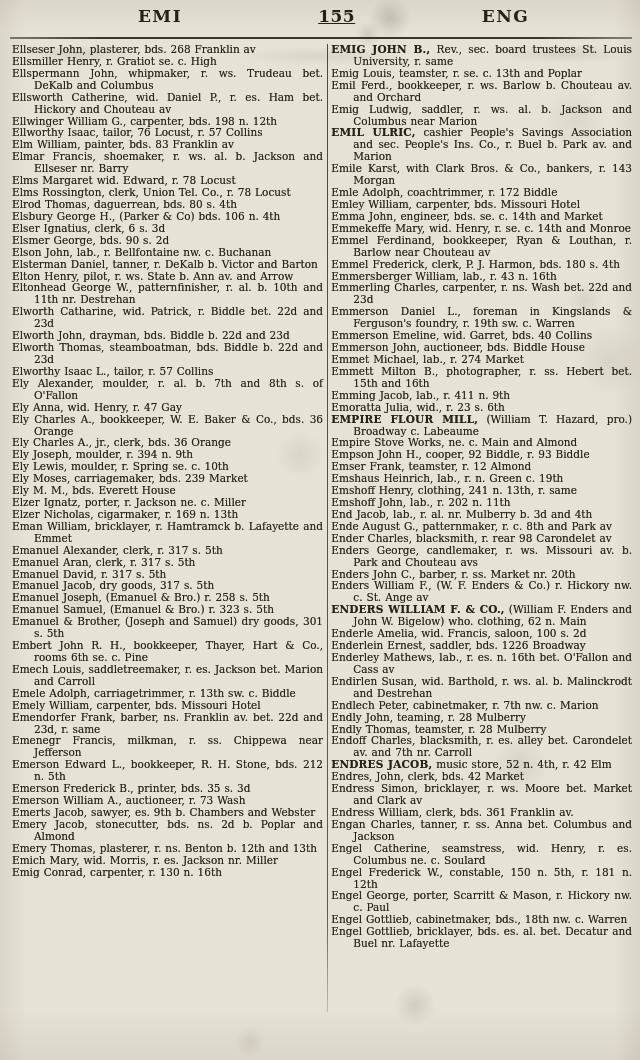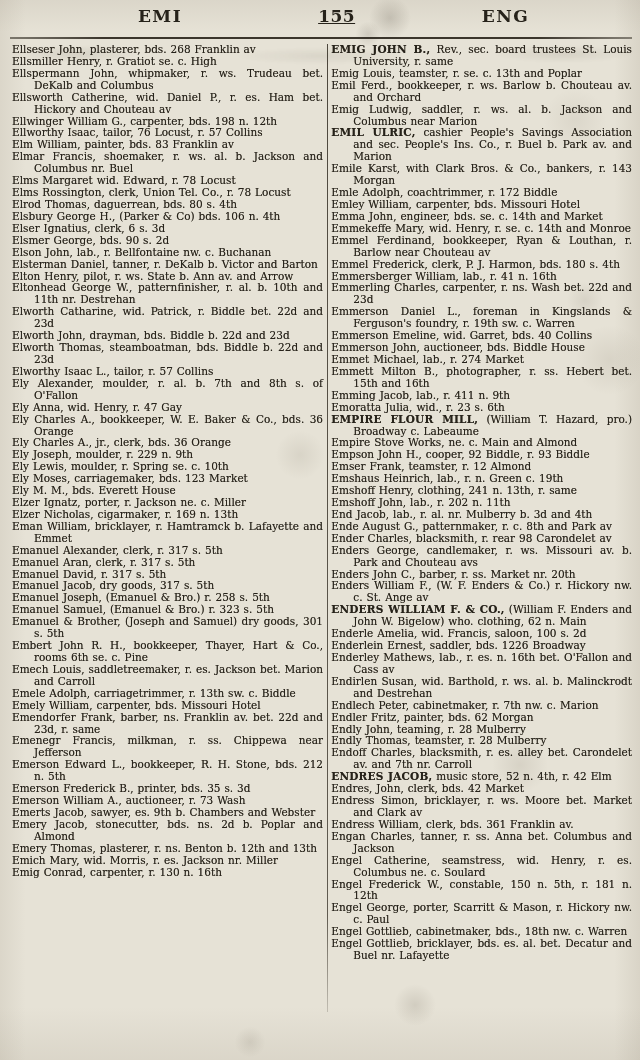--- a/index.html
+++ b/index.html
@@ -87,42 +87,42 @@
 
   <div class="columns">
     <div class="col col-left">
         <div class="entry">Ellseser John, plasterer, bds. 268 Franklin av</div>
         <div class="entry">Ellsmiller Henry, r. Gratiot se. c. High</div>
         <div class="entry">Ellspermann John, whipmaker, r. ws. Trudeau bet. DeKalb and Columbus</div>
         <div class="entry">Ellsworth Catherine, wid. Daniel P., r. es. Ham bet. Hickory and Chouteau av</div>
         <div class="entry">Ellwinger William G., carpenter, bds. 198 n. 12th</div>
         <div class="entry">Ellworthy Isaac, tailor, 76 Locust, r. 57 Collins</div>
         <div class="entry">Elm William, painter, bds. 83 Franklin av</div>
-        <div class="entry">Elmar Francis, shoemaker, r. ws. al. b. Jackson and Columbus nr. Buel</div>
+        <div class="entry">Elmar Francis, shoemaker, r. ws. al. b. Jackson and Ellseser nr. Barry</div>
         <div class="entry">Elms Margaret wid. Edward, r. 78 Locust</div>
         <div class="entry">Elms Rossington, clerk, Union Tel. Co., r. 78 Locust</div>
         <div class="entry">Elrod Thomas, daguerrean, bds. 80 s. 4th</div>
         <div class="entry">Elsbury George H., (Parker &amp; Co) bds. 106 n. 4th</div>
         <div class="entry">Elser Ignatius, clerk, 6 s. 3d</div>
         <div class="entry">Elsmer George, bds. 90 s. 2d</div>
         <div class="entry">Elson John, lab., r. Bellfontaine nw. c. Buchanan</div>
         <div class="entry">Elsterman Daniel, tanner, r. DeKalb b. Victor and Barton</div>
         <div class="entry">Elton Henry, pilot, r. ws. State b. Ann av. and Arrow</div>
         <div class="entry">Eltonhead George W., patternfinisher, r. al. b. 10th and 11th nr. Destrehan</div>
         <div class="entry">Elworth Catharine, wid. Patrick, r. Biddle bet. 22d and 23d</div>
         <div class="entry">Elworth John, drayman, bds. Biddle b. 22d and 23d</div>
         <div class="entry">Elworth Thomas, steamboatman, bds. Biddle b. 22d and 23d</div>
         <div class="entry">Elworthy Isaac L., tailor, r. 57 Collins</div>
         <div class="entry">Ely Alexander, moulder, r. al. b. 7th and 8th s. of O'Fallon</div>
         <div class="entry">Ely Anna, wid. Henry, r. 47 Gay</div>
         <div class="entry">Ely Charles A., bookkeeper, W. E. Baker &amp; Co., bds. 36 Orange</div>
         <div class="entry">Ely Charles A., jr., clerk, bds. 36 Orange</div>
-        <div class="entry">Ely Joseph, moulder, r. 229 n. 9th</div>
+        <div class="entry">Ely Joseph, moulder, r. 394 n. 9th</div>
         <div class="entry">Ely Lewis, moulder, r. Spring se. c. 10th</div>
-        <div class="entry">Ely Moses, carriagemaker, bds. 123 Market</div>
+        <div class="entry">Ely Moses, carriagemaker, bds. 239 Market</div>
         <div class="entry">Ely M. M., bds. Everett House</div>
         <div class="entry">Elzer Ignatz, porter, r. Jackson ne. c. Miller</div>
         <div class="entry">Elzer Nicholas, cigarmaker, r. 169 n. 13th</div>
         <div class="entry">Eman William, bricklayer, r. Hamtramck b. Lafayette and Emmet</div>
         <div class="entry">Emanuel Alexander, clerk, r. 317 s. 5th</div>
         <div class="entry">Emanuel Aran, clerk, r. 317 s. 5th</div>
         <div class="entry">Emanuel David, r. 317 s. 5th</div>
         <div class="entry">Emanuel Jacob, dry goods, 317 s. 5th</div>
         <div class="entry">Emanuel Joseph, (Emanuel &amp; Bro.) r. 258 s. 5th</div>
         <div class="entry">Emanuel Samuel, (Emanuel &amp; Bro.) r. 323 s. 5th</div>
@@ -149,21 +149,21 @@
         <div class="entry">Emil Ferd., bookkeeper, r. ws. Barlow b. Chouteau av. and Orchard</div>
         <div class="entry">Emig Ludwig, saddler, r. ws. al. b. Jackson and Columbus near Marion</div>
         <div class="entry"><span class="lead-bold">EMIL ULRIC,</span> cashier People's Savings Association and sec. People's Ins. Co., r. Buel b. Park av. and Marion</div>
         <div class="entry">Emile Karst, with Clark Bros. &amp; Co., bankers, r. 143 Morgan</div>
         <div class="entry">Emle Adolph, coachtrimmer, r. 172 Biddle</div>
         <div class="entry">Emley William, carpenter, bds. Missouri Hotel</div>
         <div class="entry">Emma John, engineer, bds. se. c. 14th and Market</div>
         <div class="entry">Emmekeffe Mary, wid. Henry, r. se. c. 14th and Monroe</div>
         <div class="entry">Emmel Ferdinand, bookkeeper, Ryan &amp; Louthan, r. Barlow near Chouteau av</div>
         <div class="entry">Emmel Frederick, clerk, P. J. Harmon, bds. 180 s. 4th</div>
-        <div class="entry">Emmersberger William, lab., r. 41 n. 16th</div>
+        <div class="entry">Emmersberger William, lab., r. 43 n. 16th</div>
         <div class="entry">Emmerling Charles, carpenter, r. ns. Wash bet. 22d and 23d</div>
         <div class="entry">Emmerson Daniel L., foreman in Kingslands &amp; Ferguson's foundry, r. 19th sw. c. Warren</div>
         <div class="entry">Emmerson Emeline, wid. Garret, bds. 40 Collins</div>
         <div class="entry">Emmerson John, auctioneer, bds. Biddle House</div>
         <div class="entry">Emmet Michael, lab., r. 274 Market</div>
         <div class="entry">Emmett Milton B., photographer, r. ss. Hebert bet. 15th and 16th</div>
         <div class="entry">Emming Jacob, lab., r. 411 n. 9th</div>
         <div class="entry">Emoratta Julia, wid., r. 23 s. 6th</div>
         <div class="entry"><span class="lead-bold">EMPIRE FLOUR MILL,</span> (William T. Hazard, pro.) Broadway c. Labeaume</div>
         <div class="entry">Empire Stove Works, ne. c. Main and Almond</div>
@@ -177,21 +177,20 @@
         <div class="entry">Ender Charles, blacksmith, r. rear 98 Carondelet av</div>
         <div class="entry">Enders George, candlemaker, r. ws. Missouri av. b. Park and Chouteau avs</div>
         <div class="entry">Enders John C., barber, r. ss. Market nr. 20th</div>
         <div class="entry">Enders William F., (W. F. Enders &amp; Co.) r. Hickory nw. c. St. Ange av</div>
         <div class="entry"><span class="lead-bold">ENDERS WILLIAM F. &amp; CO.,</span> (William F. Enders and John W. Bigelow) who. clothing, 62 n. Main</div>
         <div class="entry">Enderle Amelia, wid. Francis, saloon, 100 s. 2d</div>
         <div class="entry">Enderlein Ernest, saddler, bds. 1226 Broadway</div>
         <div class="entry">Enderley Mathews, lab., r. es. n. 16th bet. O'Fallon and Cass av</div>
         <div class="entry">Endirlen Susan, wid. Barthold, r. ws. al. b. Malinckrodt and Destrehan</div>
         <div class="entry">Endlech Peter, cabinetmaker, r. 7th nw. c. Marion</div>
-        <div class="entry">Endler Fritz, painter, bds. 62 Morgan</div>
         <div class="entry">Endly John, teaming, r. 28 Mulberry</div>
         <div class="entry">Endly Thomas, teamster, r. 28 Mulberry</div>
         <div class="entry">Endoff Charles, blacksmith, r. es. alley bet. Carondelet av. and 7th nr. Carroll</div>
         <div class="entry"><span class="lead-bold">ENDRES JACOB,</span> music store, 52 n. 4th, r. 42 Elm</div>
         <div class="entry">Endres, John, clerk, bds. 42 Market</div>
         <div class="entry">Endress Simon, bricklayer, r. ws. Moore bet. Market and Clark av</div>
         <div class="entry">Endress William, clerk, bds. 361 Franklin av.</div>
         <div class="entry">Engan Charles, tanner, r. ss. Anna bet. Columbus and Jackson</div>
         <div class="entry">Engel Catherine, seamstress, wid. Henry, r. es. Columbus ne. c. Soulard</div>
         <div class="entry">Engel Frederick W., constable, 150 n. 5th, r. 181 n. 12th</div>

